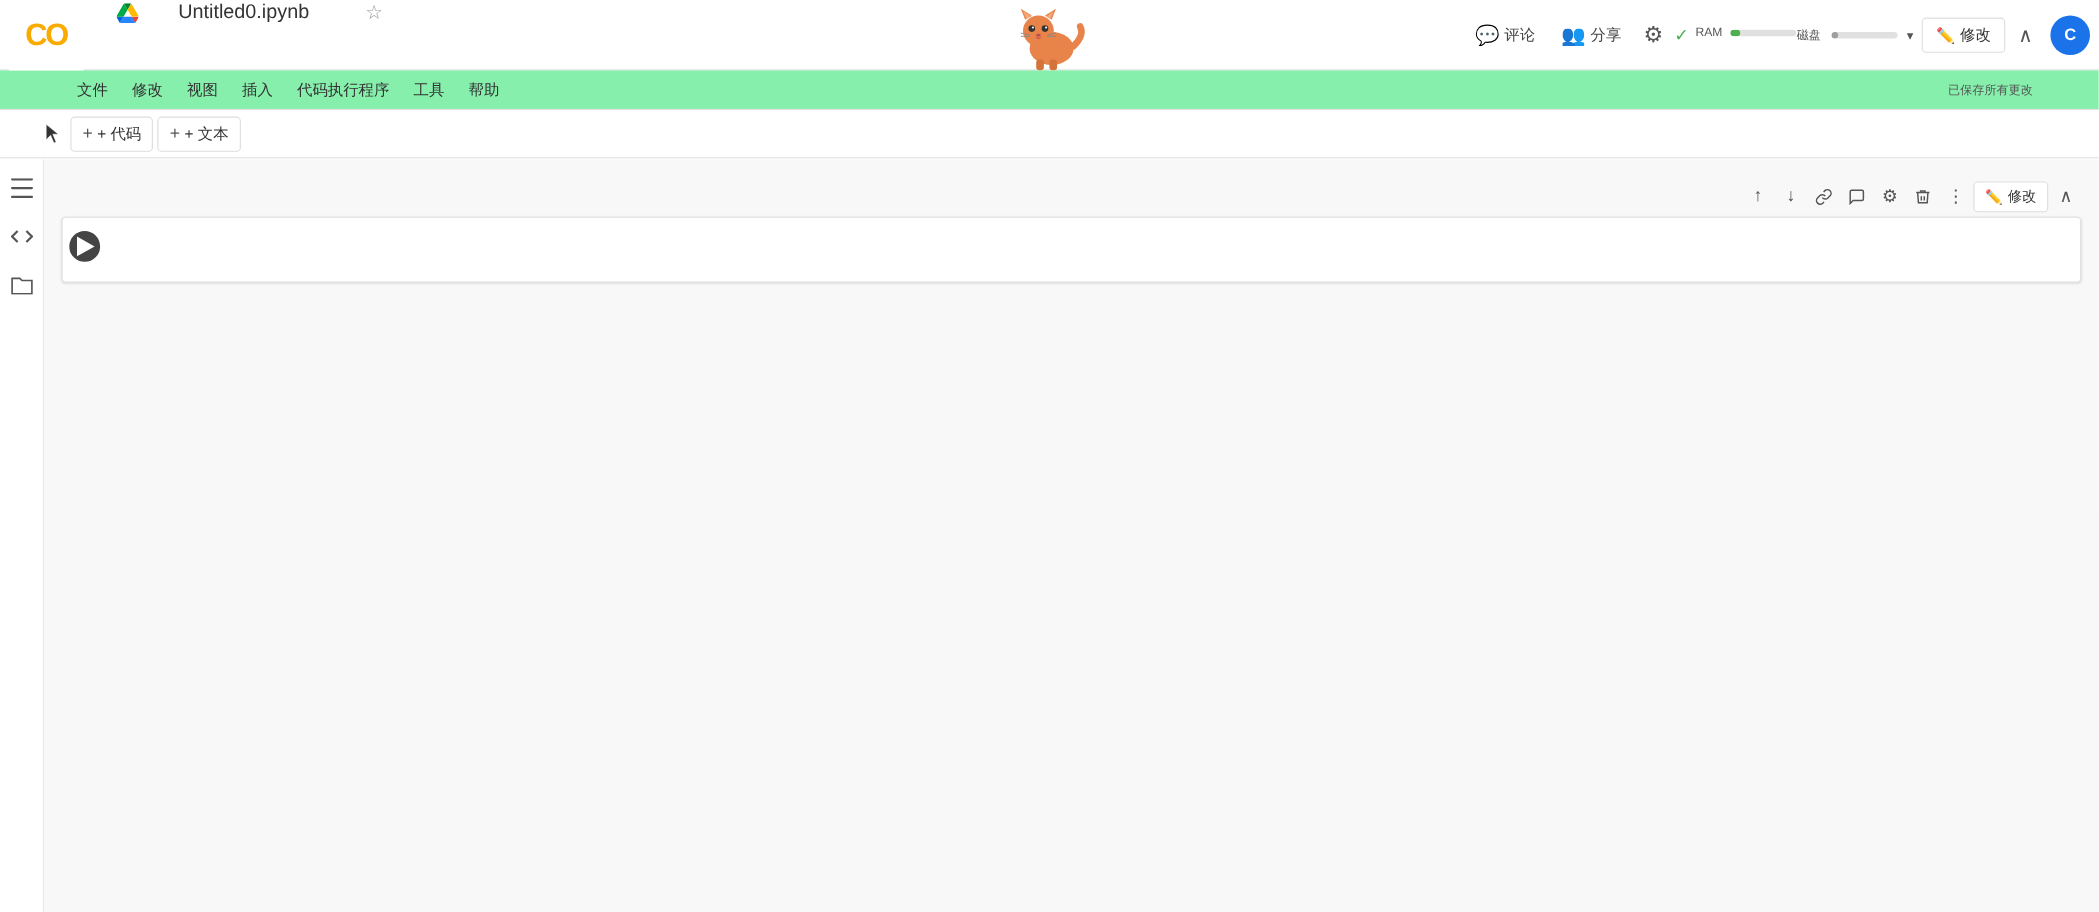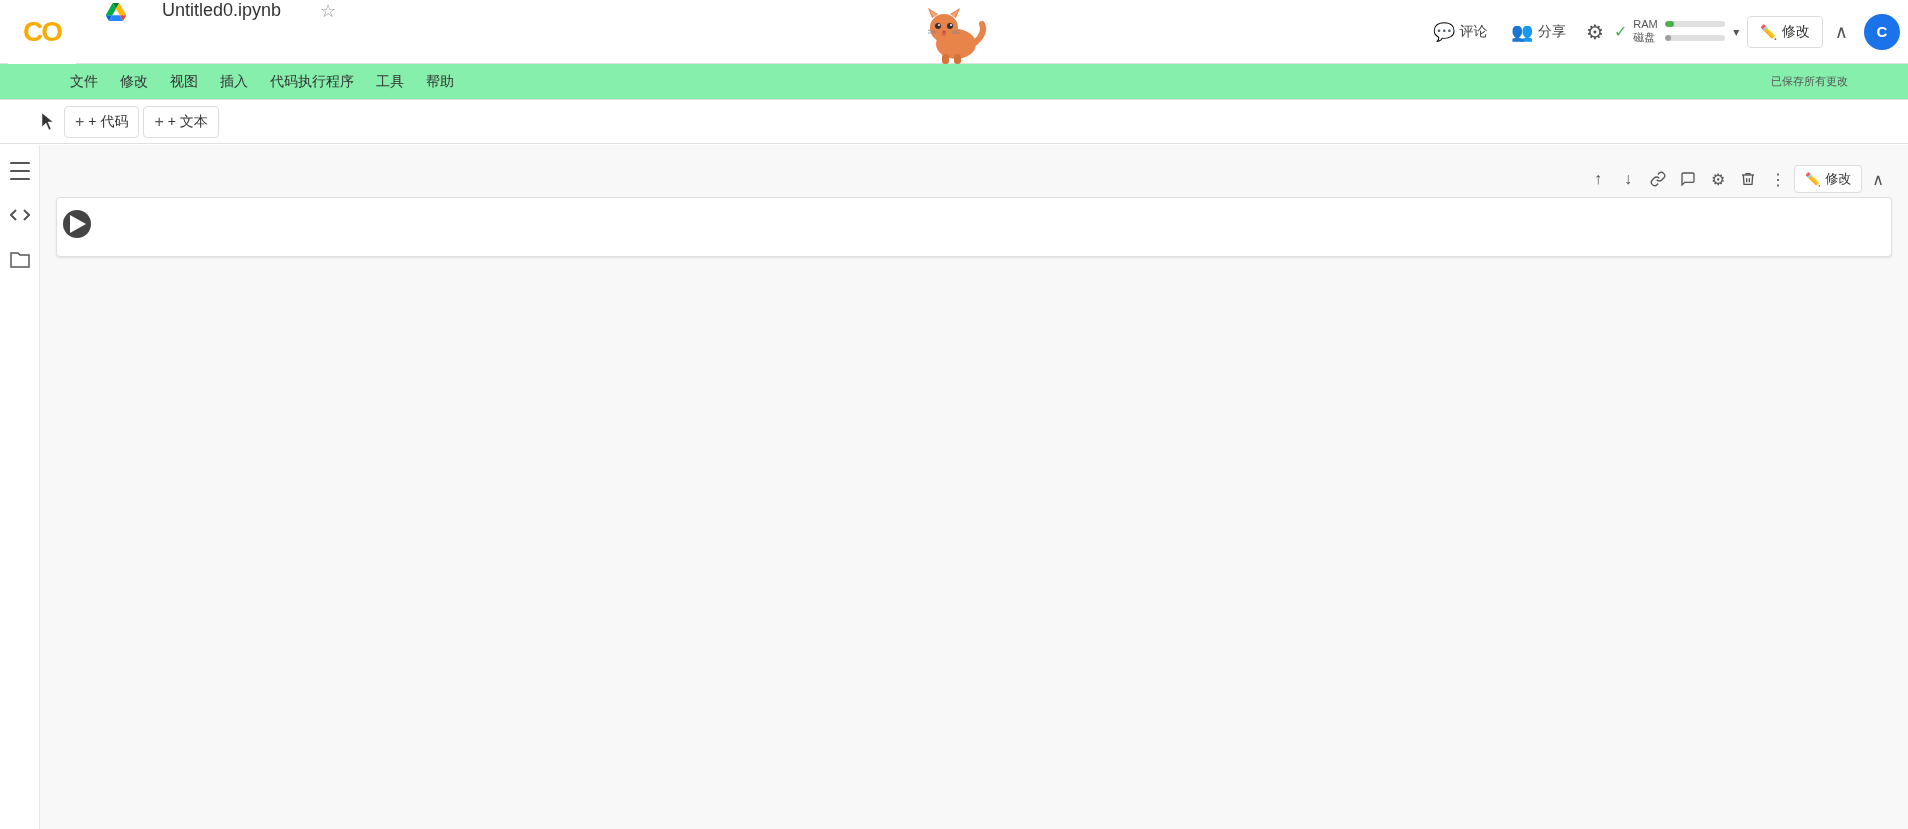--- a/index.html
+++ b/index.html
@@ -37,21 +37,21 @@
       height: 24px;
       margin-right: 6px;
       display: flex;
       align-items: center;
       justify-content: center;
       flex-shrink: 0;
     }
     #notebook-title {
       font-size: 18px;
       color: #333;
-      margin-right: 11px;
+      margin-right: 23px;
       cursor: pointer;
     }
     #star-icon {
       color: #999;
       font-size: 18px;
       margin-right: 16px;
       cursor: pointer;
     }
     #cat-mascot {
       position: absolute;
@@ -76,21 +76,20 @@
       font-size: 14px;
       color: #444;
       border-radius: 4px;
     }
     .topbar-btn-icon {
       font-size: 18px;
       color: #555;
     }
     #ram-disk-widget {
       display: flex;
-      flex-direction: column;
       align-items: flex-start;
       font-size: 11px;
       color: #333;
       margin-right: 4px;
     }
     .ram-disk-row {
       display: flex;
       align-items: center;
       gap: 4px;
     }

